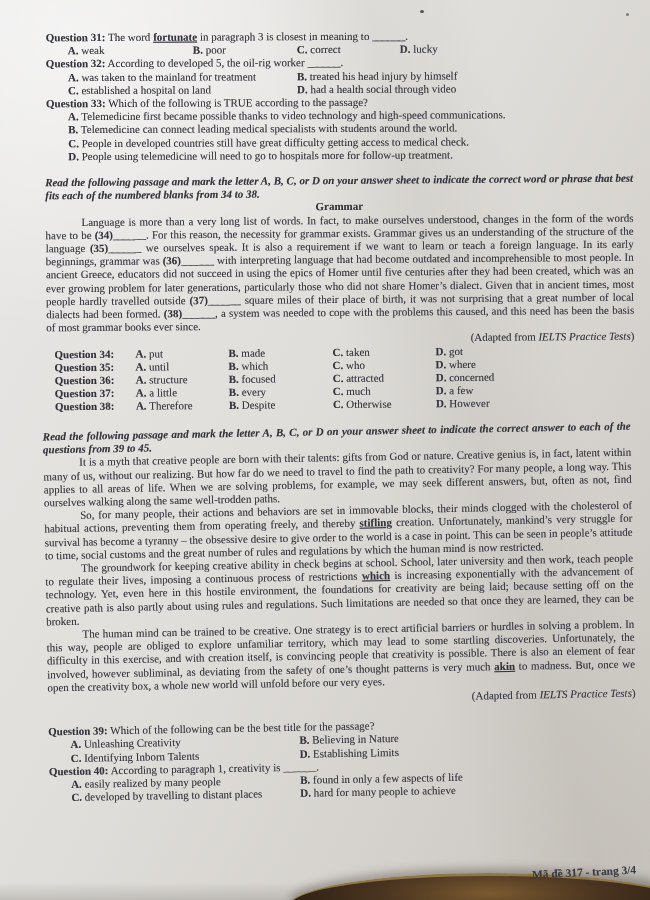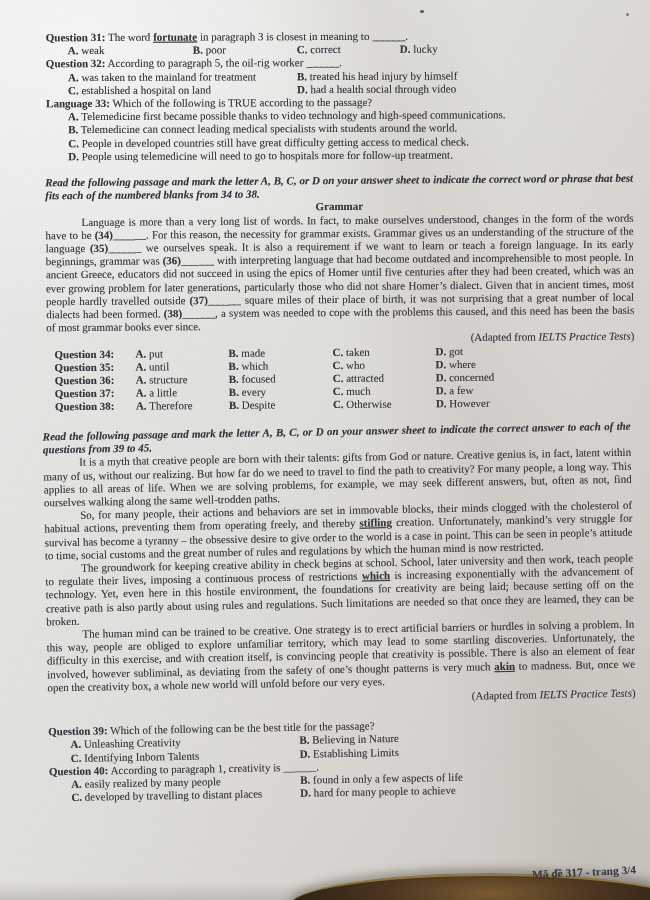--- a/index.html
+++ b/index.html
@@ -79,31 +79,31 @@
 
     <section class="sec-a">
       <p class="qline"><b>Question 31:</b> <span>The word</span> <span class="kw">fortunate</span> <span>in paragraph 3 is closest in meaning to</span> <span>______.</span></p>
       <div class="opts4">
         <span class="opt"><b>A.</b> <span>weak</span></span>
         <span class="opt"><b>B.</b> <span>poor</span></span>
         <span class="opt"><b>C.</b> <span>correct</span></span>
         <span class="opt"><b>D.</b> <span>lucky</span></span>
       </div>
 
-      <p class="qline"><b>Question 32:</b> <span>According to paragraph 5, the oil-rig worker</span> <span>______.</span></p>
+      <p class="qline"><b>Question 32:</b> <span>According to developed 5, the oil-rig worker</span> <span>______.</span></p>
       <div class="opts2">
         <span class="opt"><b>A.</b> <span>was taken to the mainland for treatment</span></span>
         <span class="opt"><b>B.</b> <span>treated his head injury by himself</span></span>
       </div>
       <div class="opts2">
         <span class="opt"><b>C.</b> <span>established a hospital on land</span></span>
         <span class="opt"><b>D.</b> <span>had a health social through video</span></span>
       </div>
 
-      <p class="qline"><b>Language 33:</b> <span>Which of the following is TRUE according to the passage?</span></p>
+      <p class="qline"><b>Question 33:</b> <span>Which of the following is TRUE according to the passage?</span></p>
       <div class="optline"><b>A.</b> <span>Telemedicine first became possible thanks to video technology and high-speed communications.</span></div>
       <div class="optline"><b>B.</b> <span>Telemedicine can connect leading medical specialists with students around the world.</span></div>
       <div class="optline"><b>C.</b> <span>People in developed countries still have great difficulty getting access to medical check.</span></div>
       <div class="optline"><b>D.</b> <span>People using telemedicine will need to go to hospitals more for follow-up treatment.</span></div>
     </section>
 
     <section class="sec-b">
       <p class="inst">Read the following passage and mark the letter A, B, C, or D on your answer sheet to indicate the correct word or phrase that best fits each of the numbered blanks from 34 to 38.</p>
       <p class="heading">Grammar</p>
       <p class="passage"><span>Language is more than a very long list of words. In fact, to make ourselves understood, changes in the form of the words have to be </span><b class="bn">(34)</b><span>______</span><span>. For this reason, the necessity for grammar exists. Grammar gives us an understanding of the structure of the language </span><b class="bn">(35)</b><span>______</span><span> we ourselves speak. It is also a requirement if we want to learn or teach a foreign language. In its early beginnings, grammar was </span><b class="bn">(36)</b><span>______</span><span> with interpreting language that had become outdated and incomprehensible to most people. In ancient Greece, educators did not succeed in using the epics of Homer until five centuries after they had been created, which was an ever growing problem for later generations, particularly those who did not share Homer’s dialect. Given that in ancient times, most people hardly travelled outside </span><b class="bn">(37)</b><span>______</span><span> square miles of their place of birth, it was not surprising that a great number of local dialects had been formed. </span><b class="bn">(38)</b><span>______</span><span>, a system was needed to cope with the problems this caused, and this need has been the basis of most grammar books ever since.</span></p>

